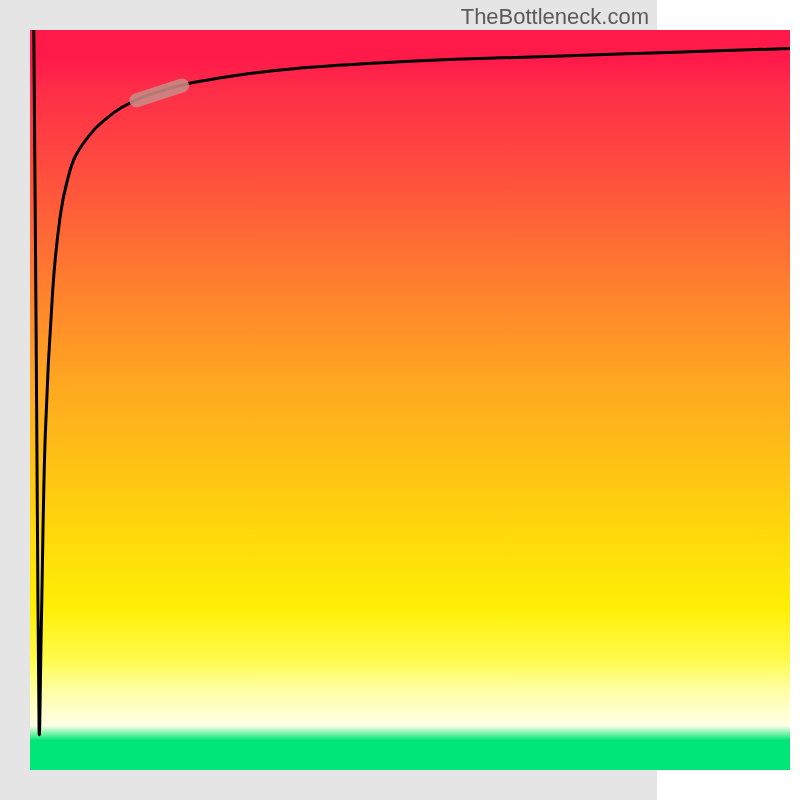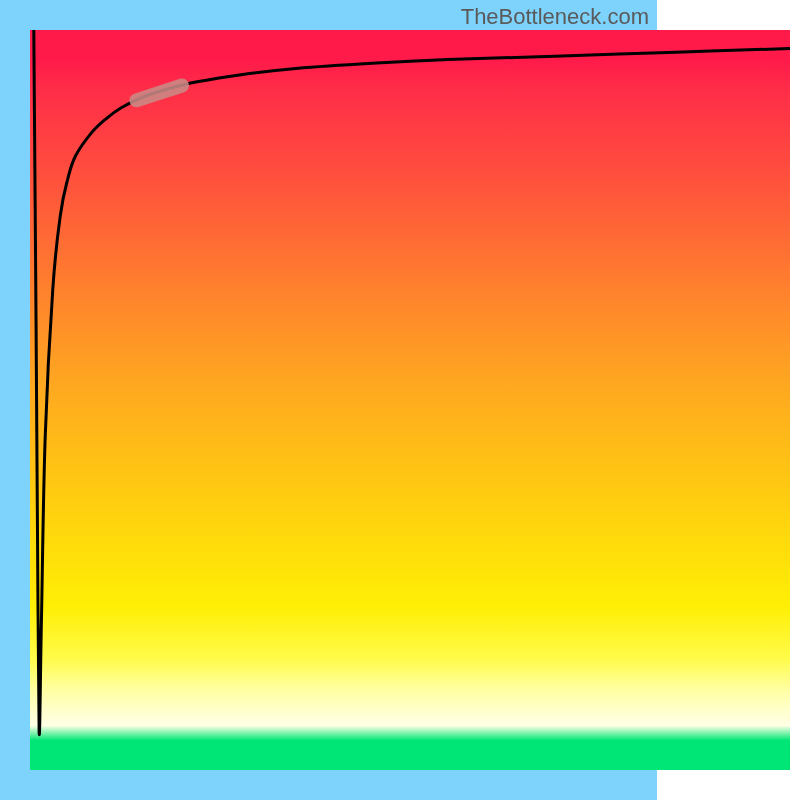--- a/index.html
+++ b/index.html
@@ -7,21 +7,21 @@
     padding: 0;
     width: 800px;
     height: 800px;
     overflow: hidden;
     font-family: Arial, Helvetica, sans-serif;
   }
   .chart-container {
     position: relative;
     width: 657px;
     height: 800px;
-    background: #7dd3fc;
+    background: #e5e5e5;
   }
   .watermark {
     position: absolute;
     top: 4px;
     right: 8px;
     font-size: 22px;
     font-weight: 500;
     color: #5a5a5a;
     z-index: 10;
     font-family: Arial, sans-serif;

